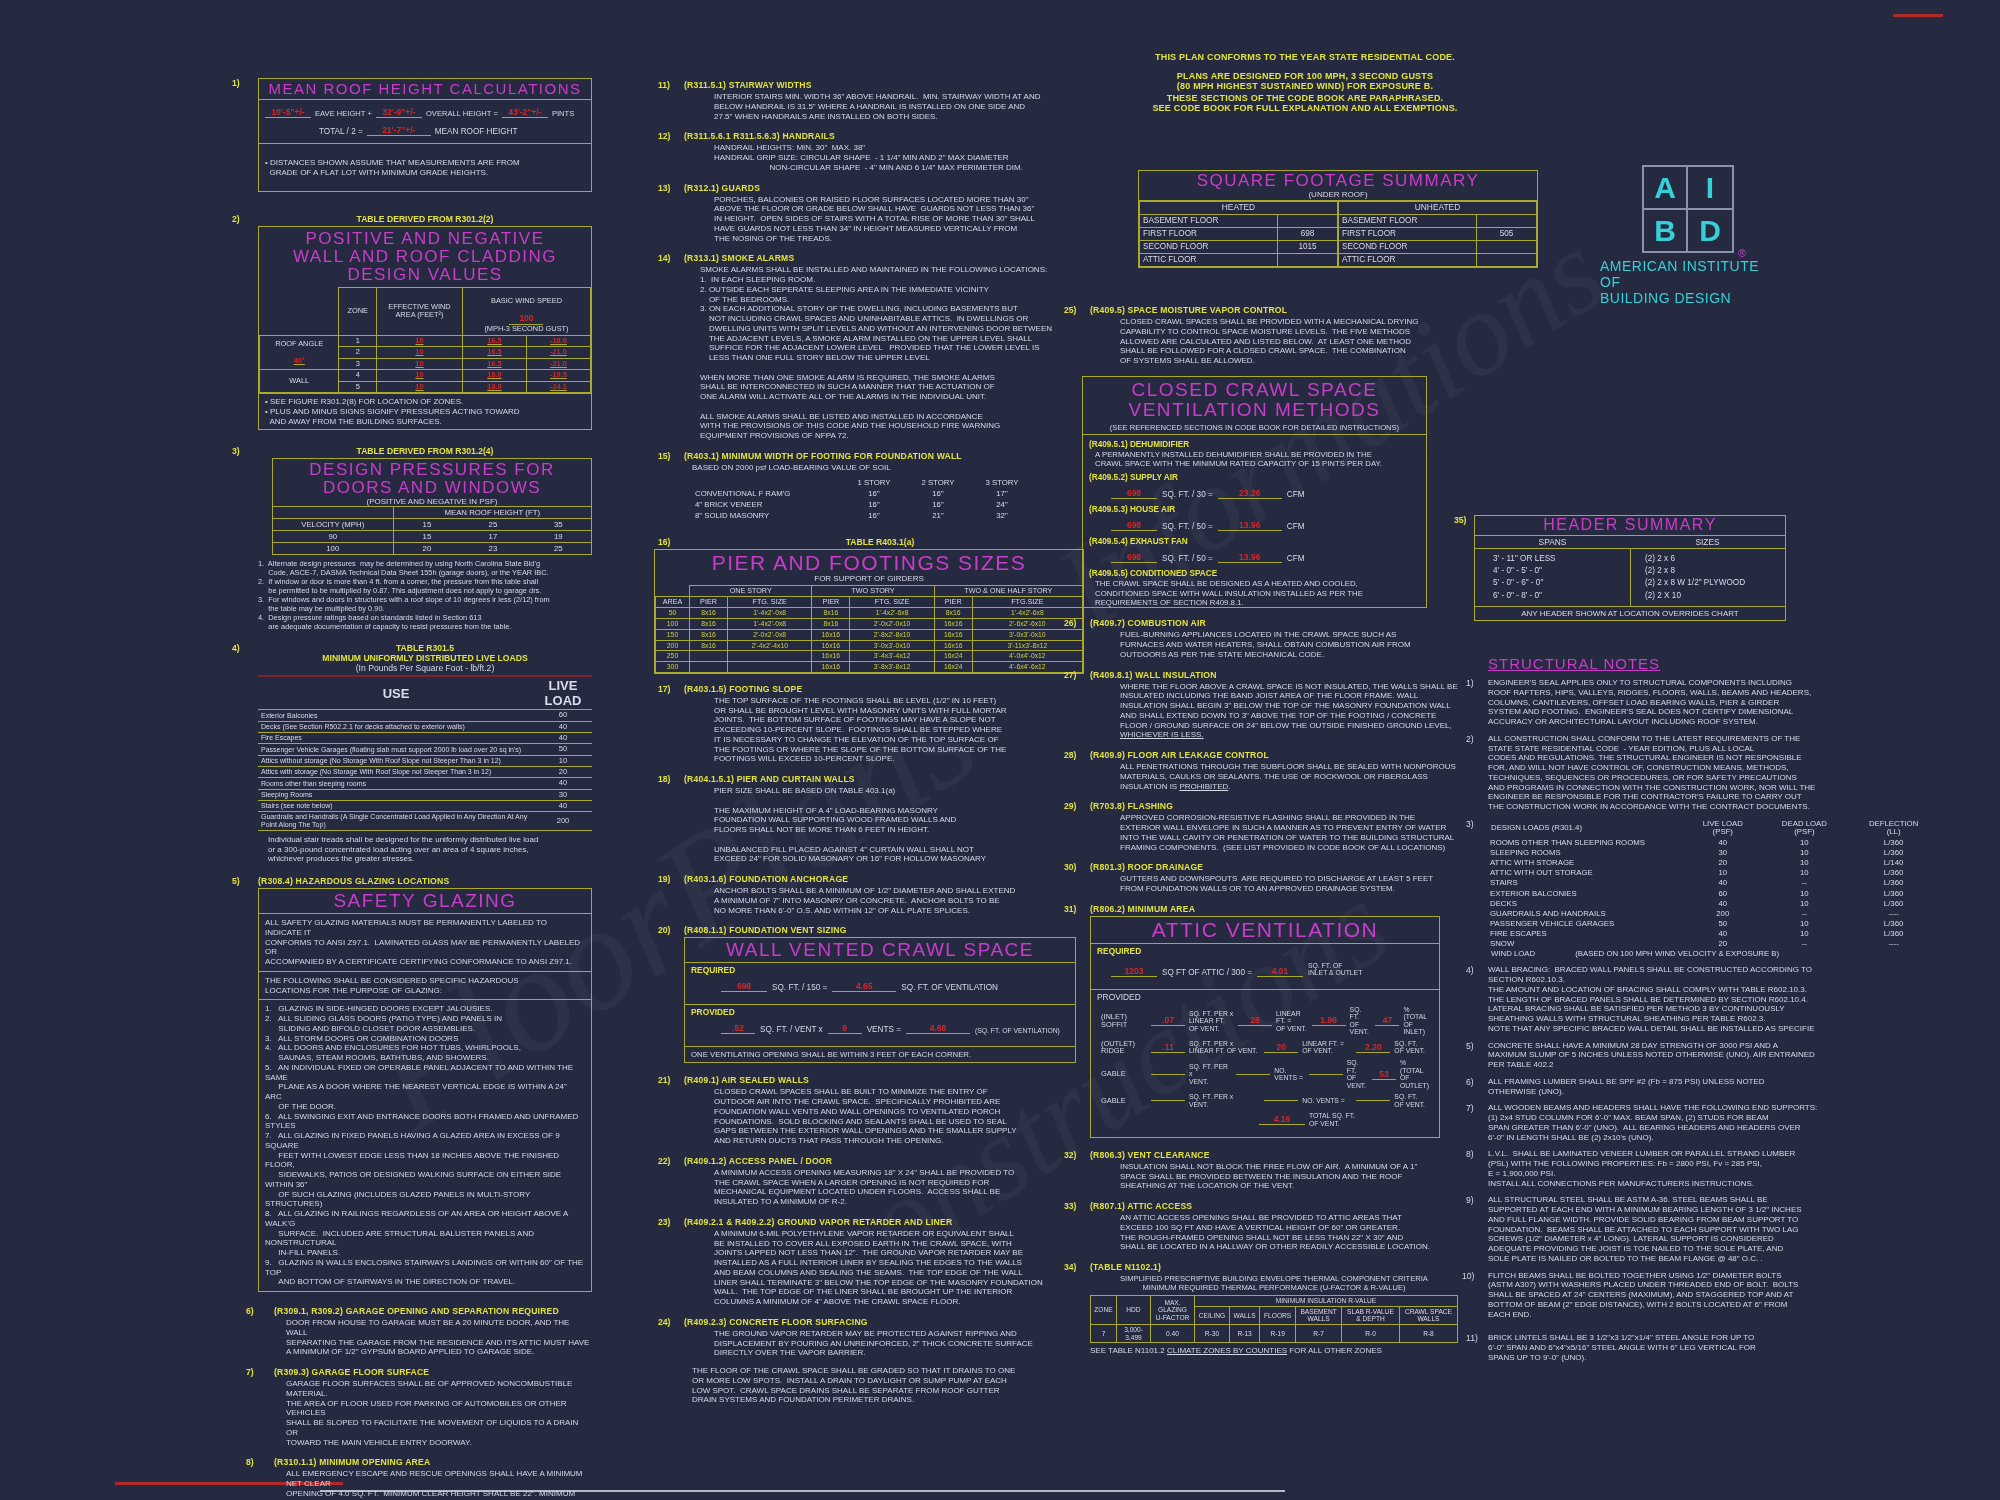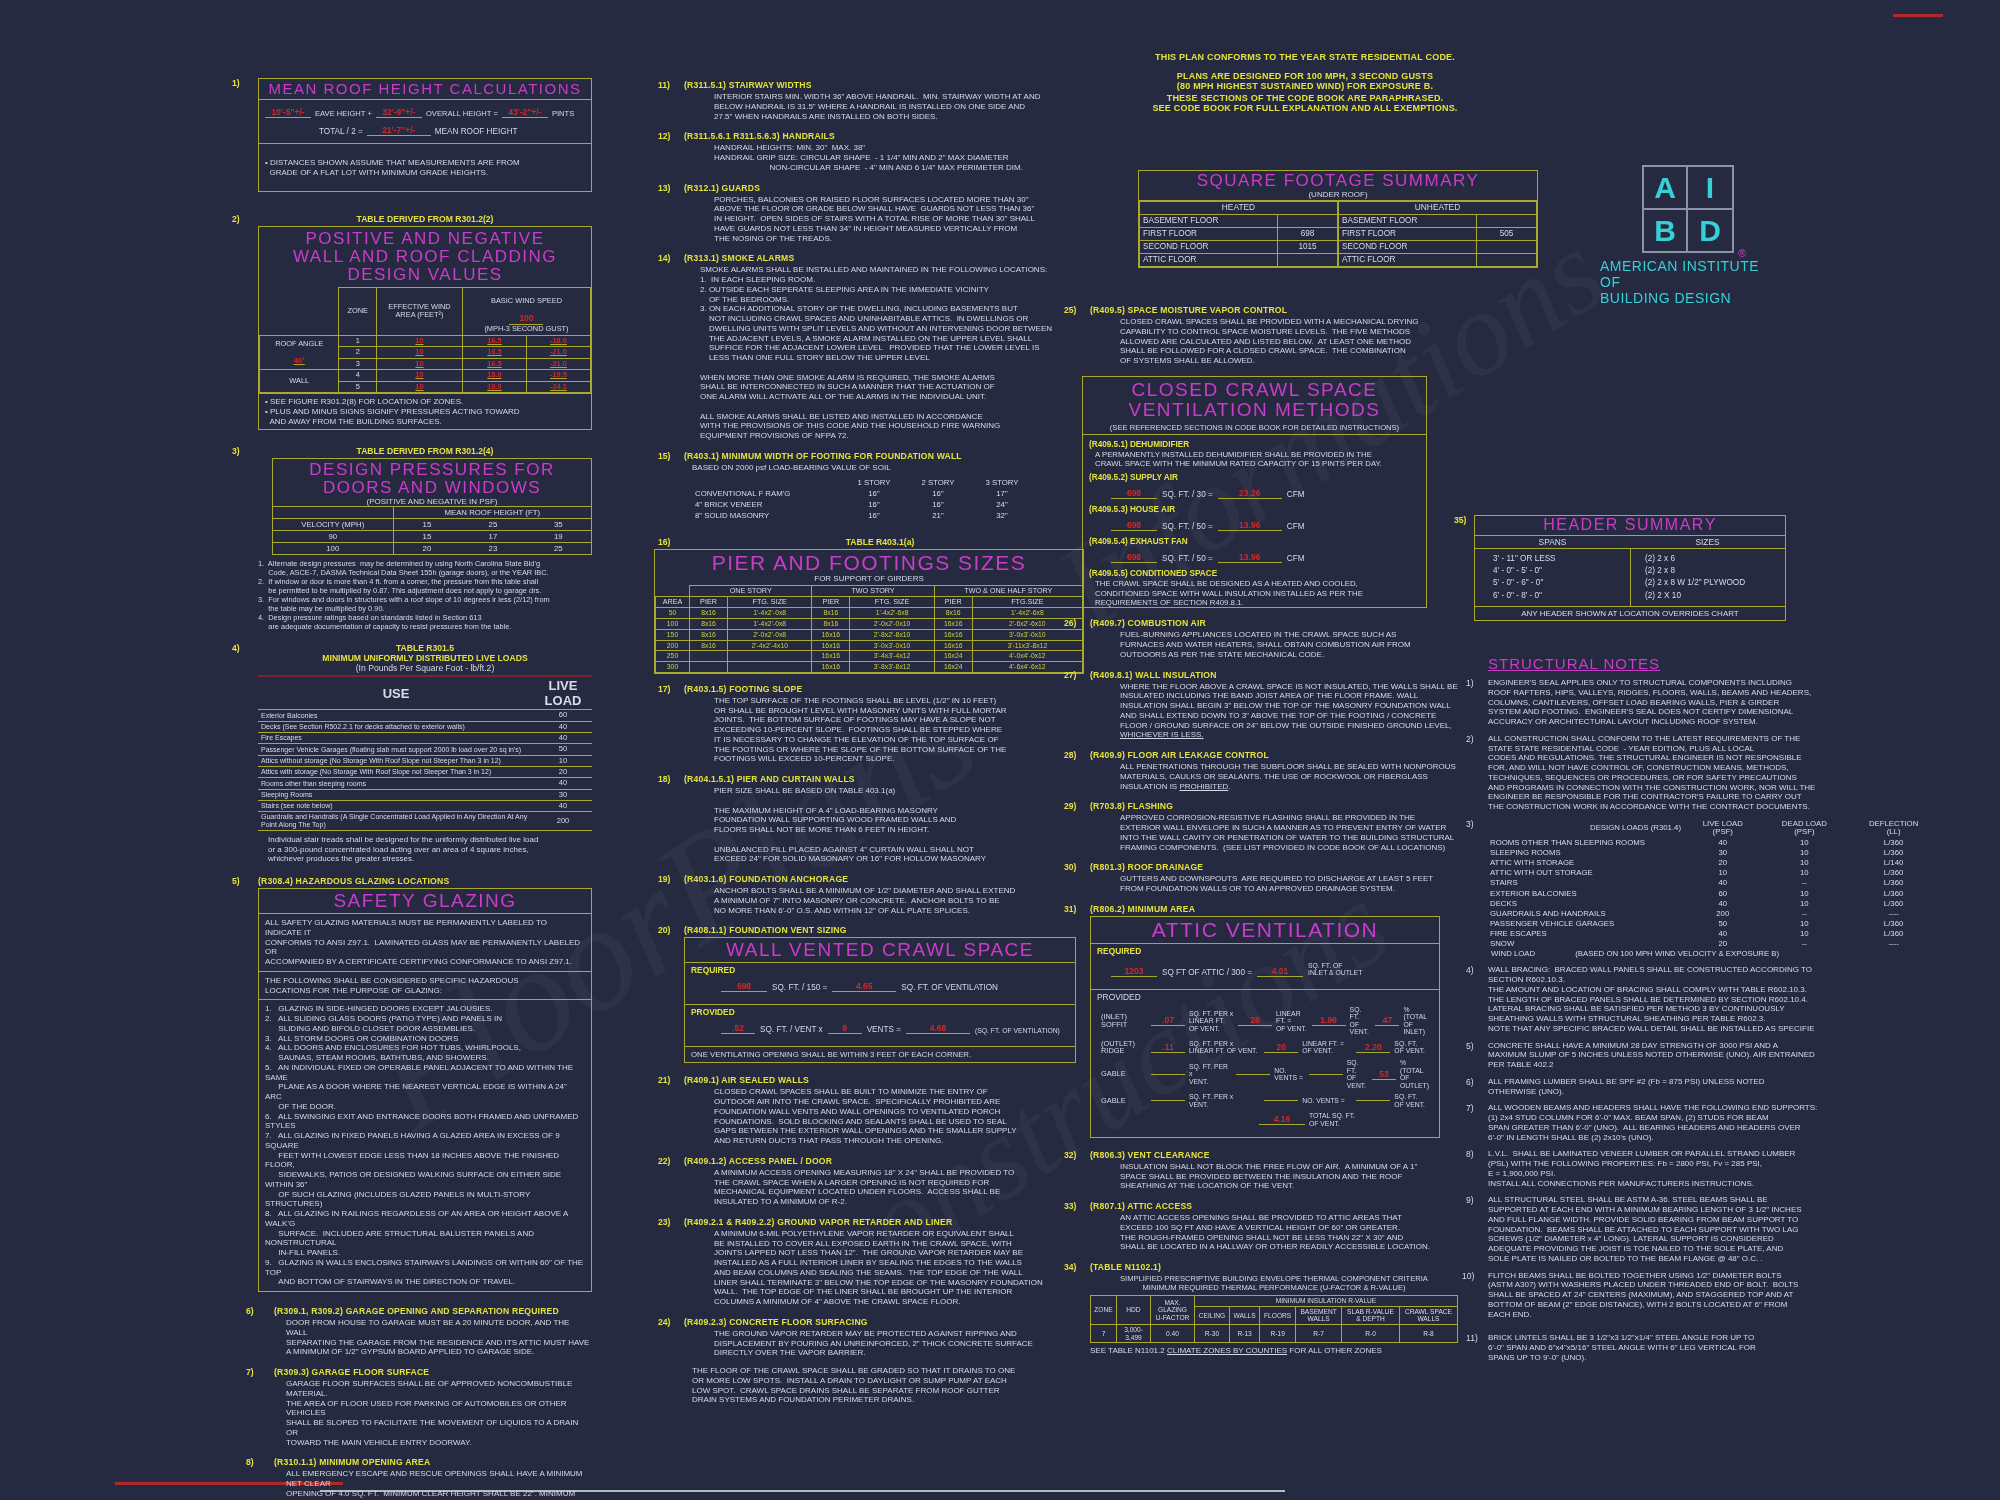--- a/index.html
+++ b/index.html
@@ -992,21 +992,21 @@
 AND PROGRAMS IN CONNECTION WITH THE CONSTRUCTION WORK, NOR WILL THE
 ENGINEER BE RESPONSIBLE FOR THE CONTRACTOR'S FAILURE TO CARRY OUT
 THE CONSTRUCTION WORK IN ACCORDANCE WITH THE CONTRACT DOCUMENTS.</div>
     </div>
 
     <div class="note-sec" style="margin-bottom:7px">
       <span class="num" style="left:-22px;color:#d7d9e7;font-weight:normal">3)</span>
       <table class="nb dl" style="width:100%">
         <tbody>
             <tr>
-          <th style="text-align:right">DESIGN LOADS (R301.4)</th>
+          <th style="text-align:left">DESIGN LOADS (R301.4)</th>
           <th>LIVE LOAD
 (PSF)</th>
           <th>DEAD LOAD
 (PSF)</th>
           <th>DEFLECTION
 (LL)</th>
         </tr>
         </tbody>
           <tbody>
             <tr>

